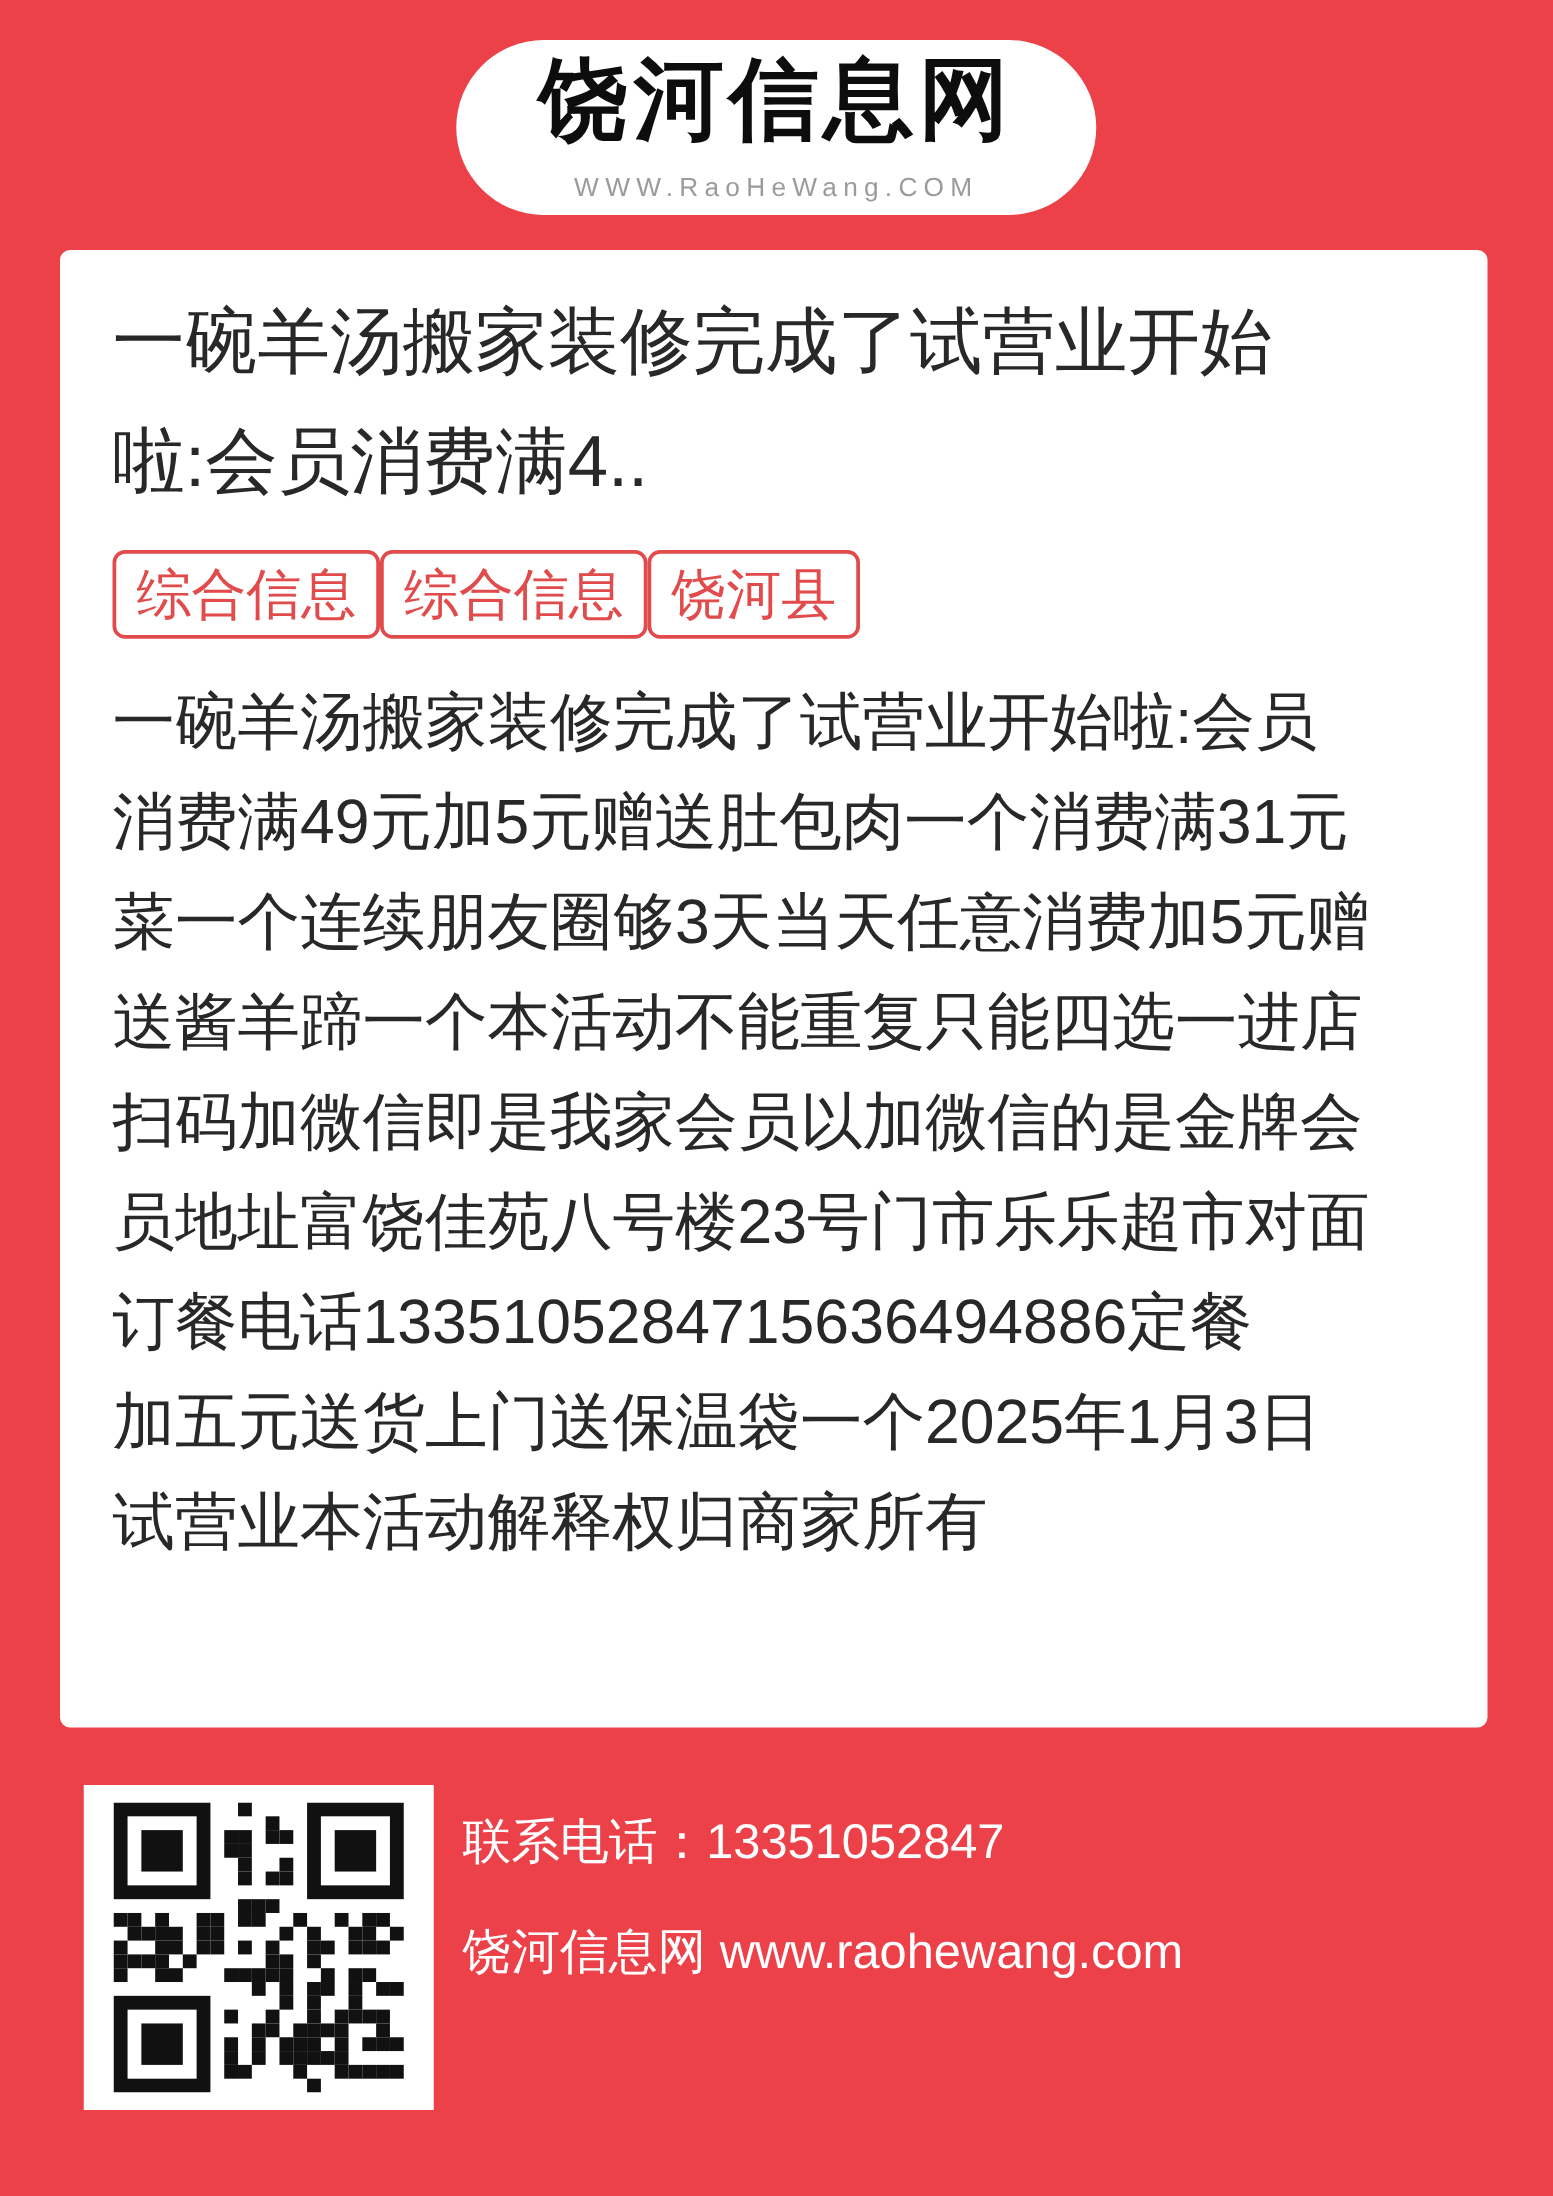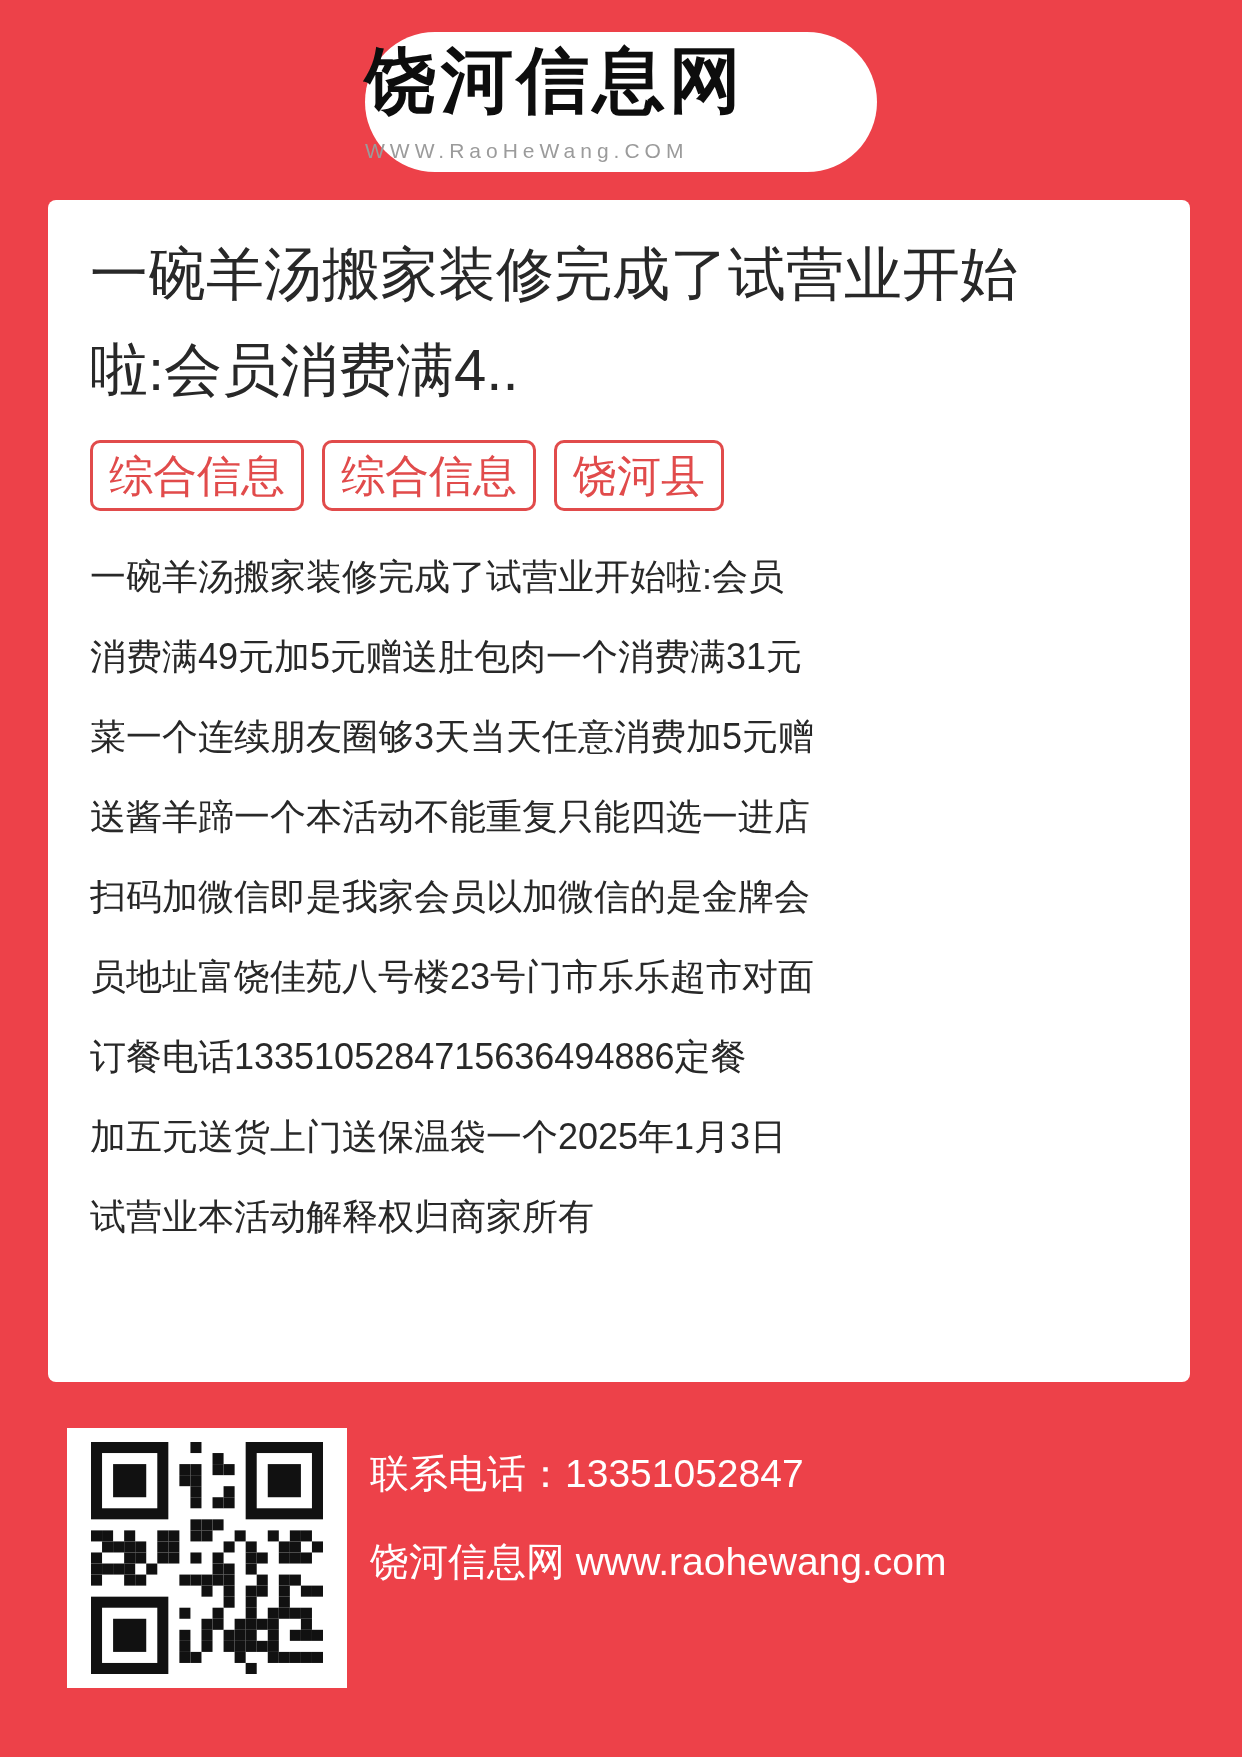--- a/index.html
+++ b/index.html
@@ -9,46 +9,46 @@
     font-family: "Liberation Sans", "DejaVu Sans", sans-serif;
     overflow: hidden;
   }
   .screen { position: relative; width: 1242px; height: 1757px; }
 
   
   .logo-pill {
     position: absolute; top: 32px; left: 50%; transform: translateX(-50%);
     width: 512px; height: 140px;
     background: #ffffff; border-radius: 72px;
-    display: flex; flex-direction: column; justify-content: center;
+    display: flex; flex-direction: column; align-items: center; justify-content: center;
   }
   .logo-title {
     font-size: 72px; font-weight: 700; color: #0d0d0d;
     letter-spacing: 4px; line-height: 1; white-space: nowrap;
   }
   .logo-subtitle {
     margin-top: 24px; font-size: 21px; color: #9b9b9b;
     letter-spacing: 5px; line-height: 1; white-space: nowrap;
   }
 
   
   .card {
     position: absolute; left: 48px; top: 200px;
     width: 1142px; height: 1182px;
     background: #ffffff; border-radius: 8px;
     padding: 26px 42px; box-sizing: border-box;
   }
   .article-title { color: #282828; font-size: 58px; line-height: 96px; font-weight: 500; }
-  .tags-row { margin-top: 22px; display: flex; gap: 18px; }
+  .tags-row { margin-top: 22px; display: flex; }
   .tag {
     color: #e14b4b; border: 3px solid #e14b4b; border-radius: 10px;
     font-size: 44px; line-height: 1.3; padding: 4px 16px; white-space: nowrap;
     background: #fff;
   }
-  .article-body { margin-top: 26px; color: #282828; font-size: 36px; }
+  .article-body { margin-top: 26px; color: #282828; font-size: 50px; }
   .body-line { line-height: 80px; white-space: nowrap; }
 
   
   .qr-box {
     position: absolute; left: 67px; top: 1428px;
     width: 280px; height: 260px; background: #ffffff;
     padding: 14px; box-sizing: border-box;
   }
   .qr-box svg { width: 100%; height: 100%; display: block; }
   .contact {

